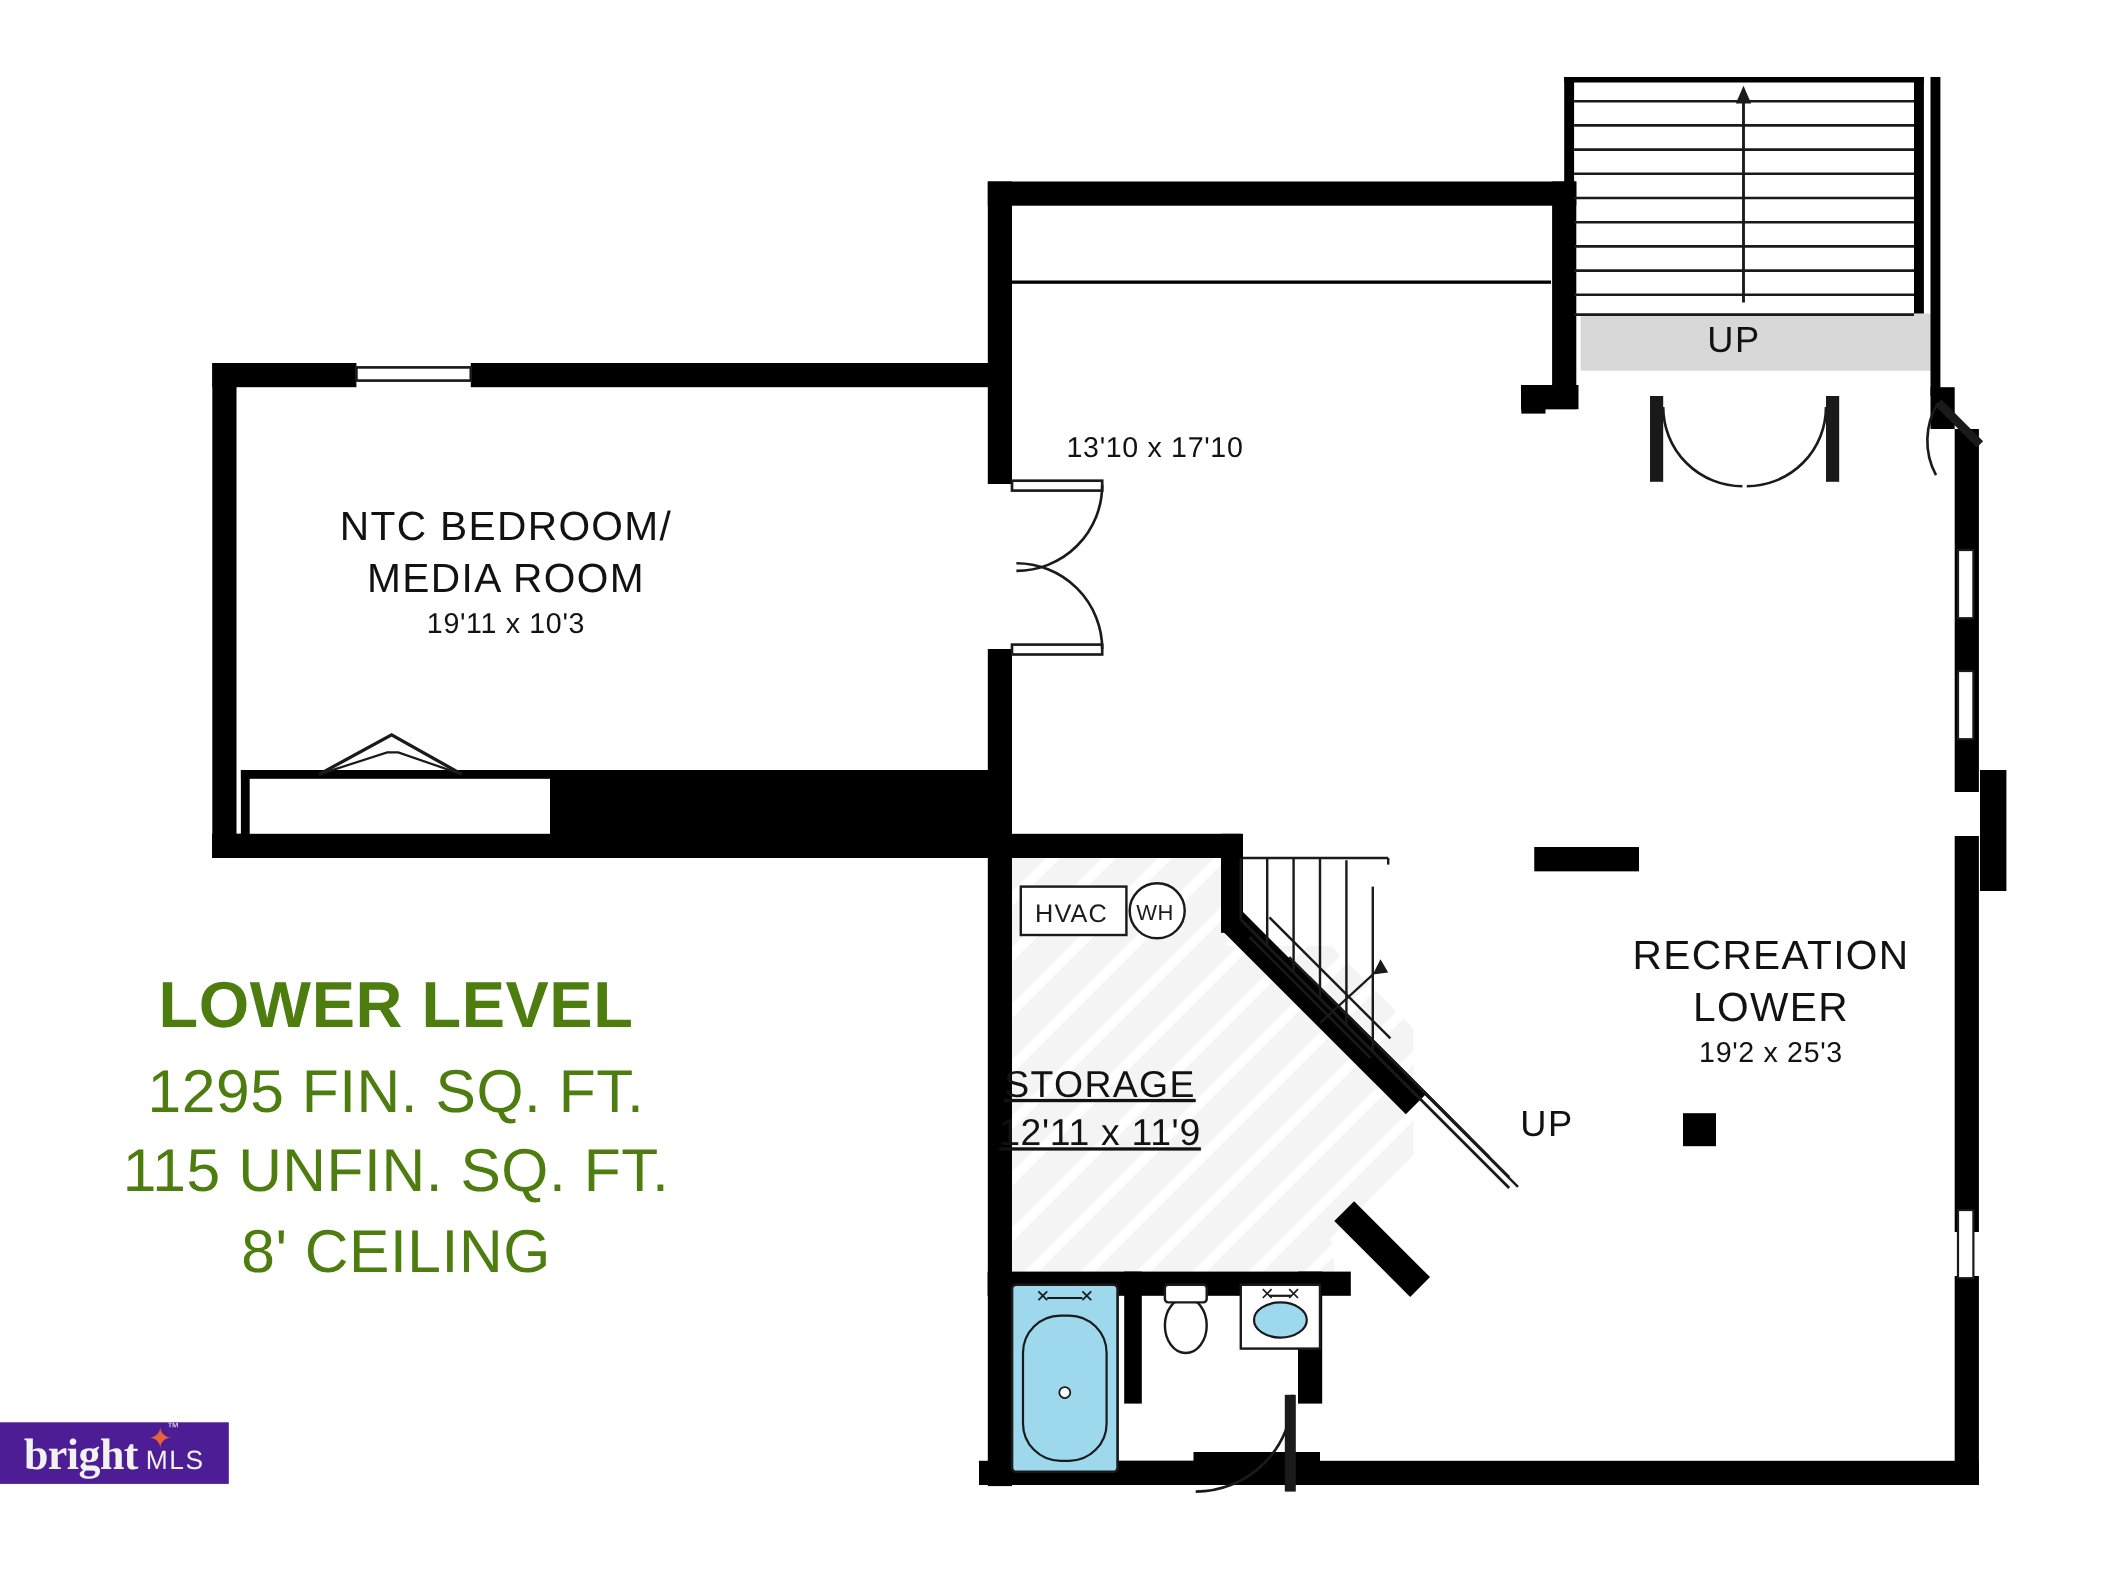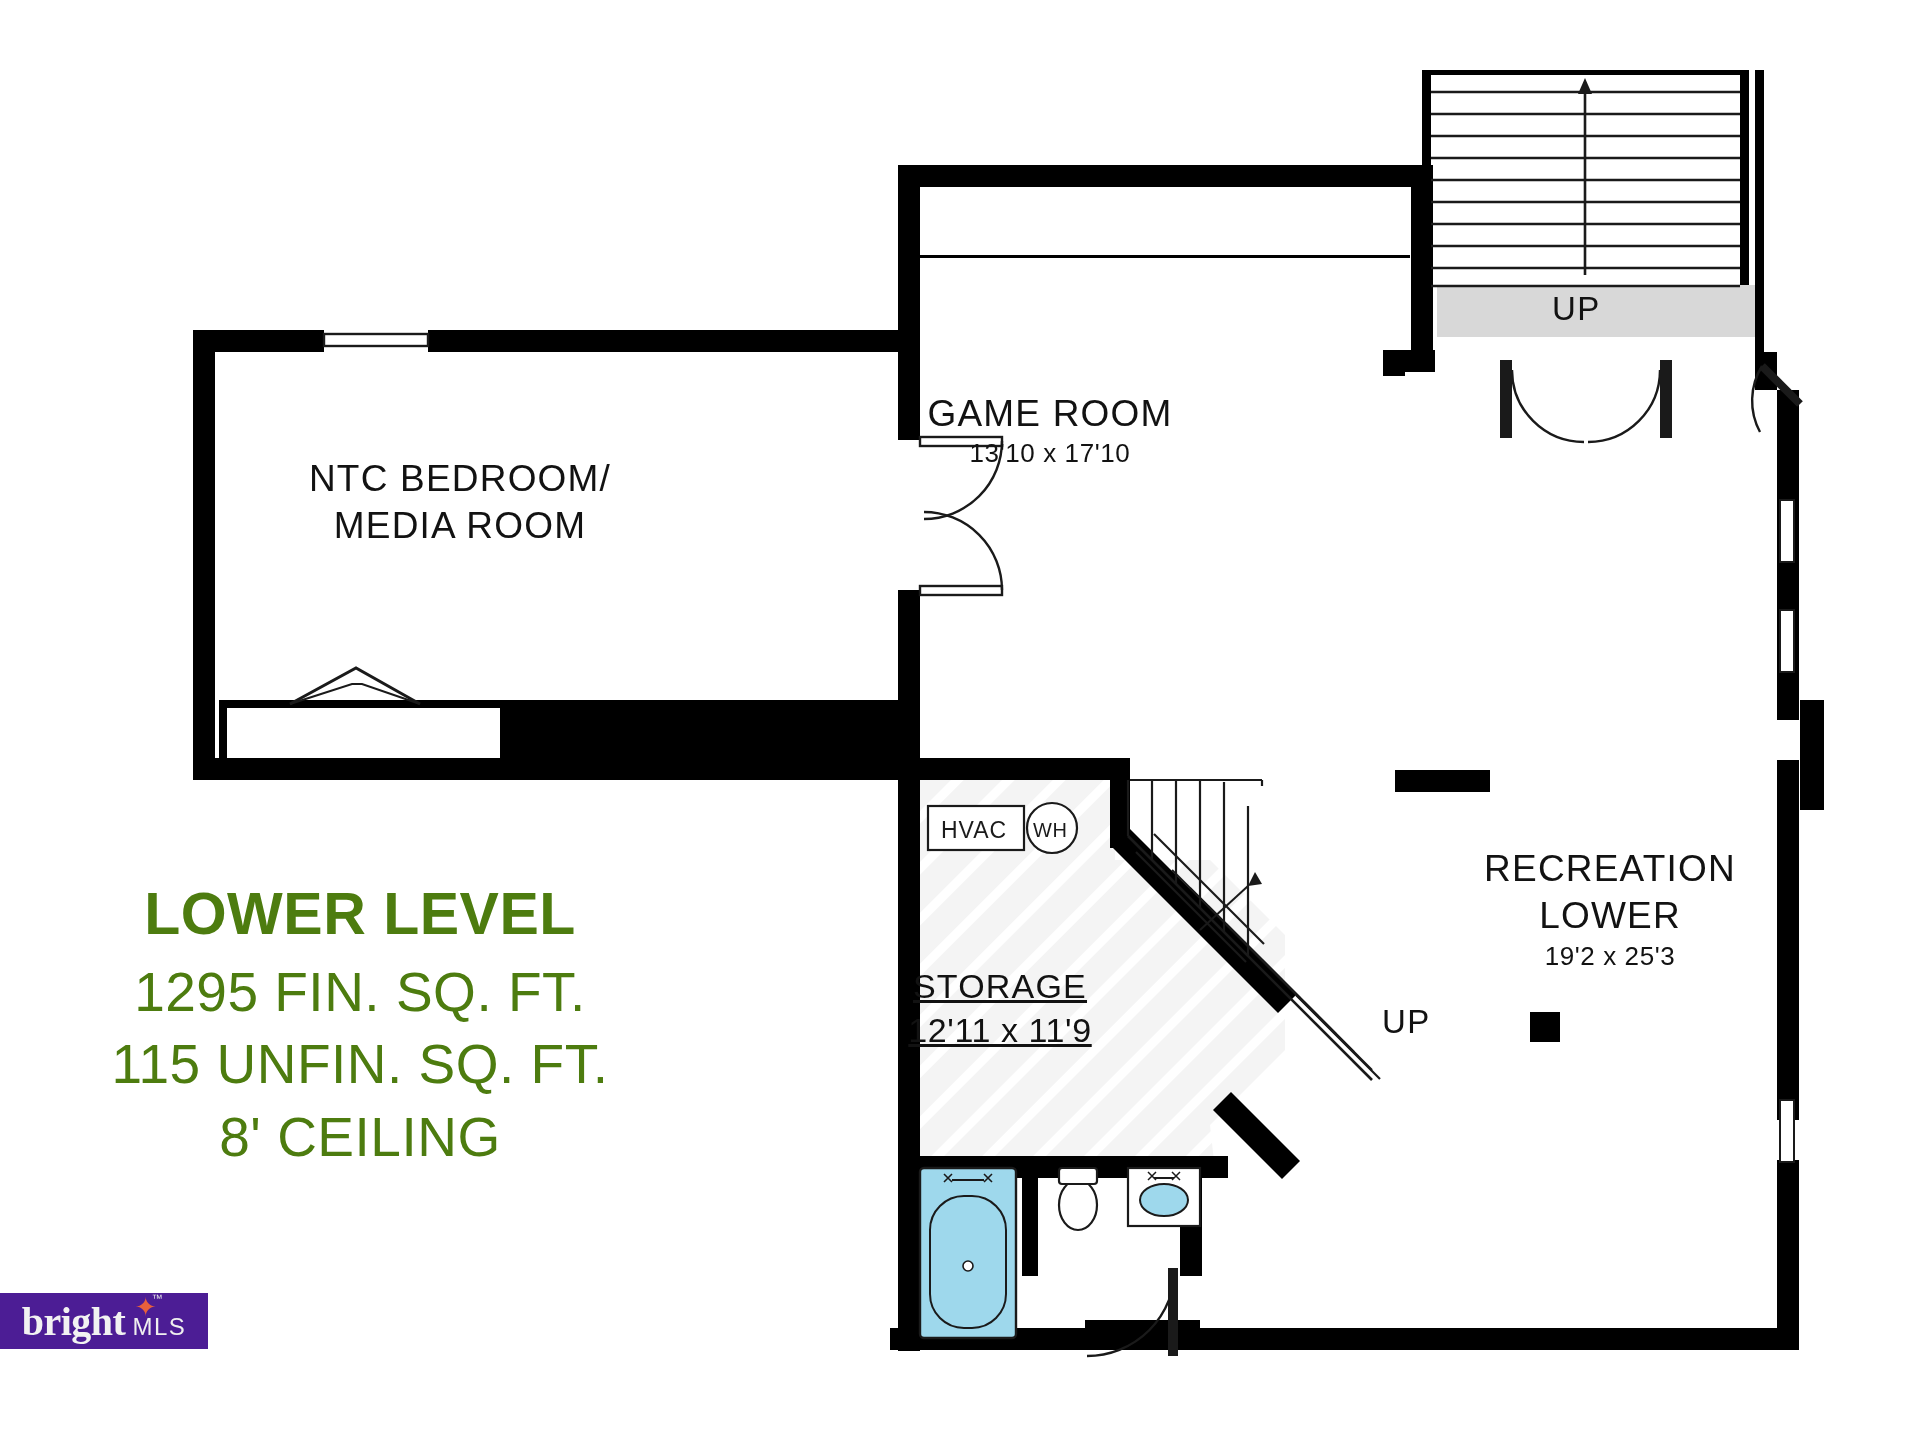--- a/index.html
+++ b/index.html
@@ -347,24 +347,24 @@
 
     <g>
       <rect x="928" y="806" width="96" height="44" fill="#ffffff" stroke="#1a1a1a" stroke-width="2.2"></rect>
       <circle cx="1052" cy="828" r="25" fill="#ffffff" stroke="#1a1a1a" stroke-width="2.2"></circle>
     </g>
   </svg>
 
   <div class="room-label" id="label-ntc">
     <span class="rl-name">NTC BEDROOM/</span>
     <span class="rl-name2">MEDIA ROOM</span>
+    <span class="rl-dim">19'11 x 10'3</span>
   </div>
 
   <div class="room-label" id="label-game">
-    <span class="rl-name">GAME ROOM</span>
     <span class="rl-dim">13'10 x 17'10</span>
   </div>
 
   <div class="room-label" id="label-rec">
     <span class="rl-name">RECREATION</span>
     <span class="rl-name2">LOWER</span>
     <span class="rl-dim">19'2 x 25'3</span>
   </div>
 
   <div class="room-label" id="label-storage">

